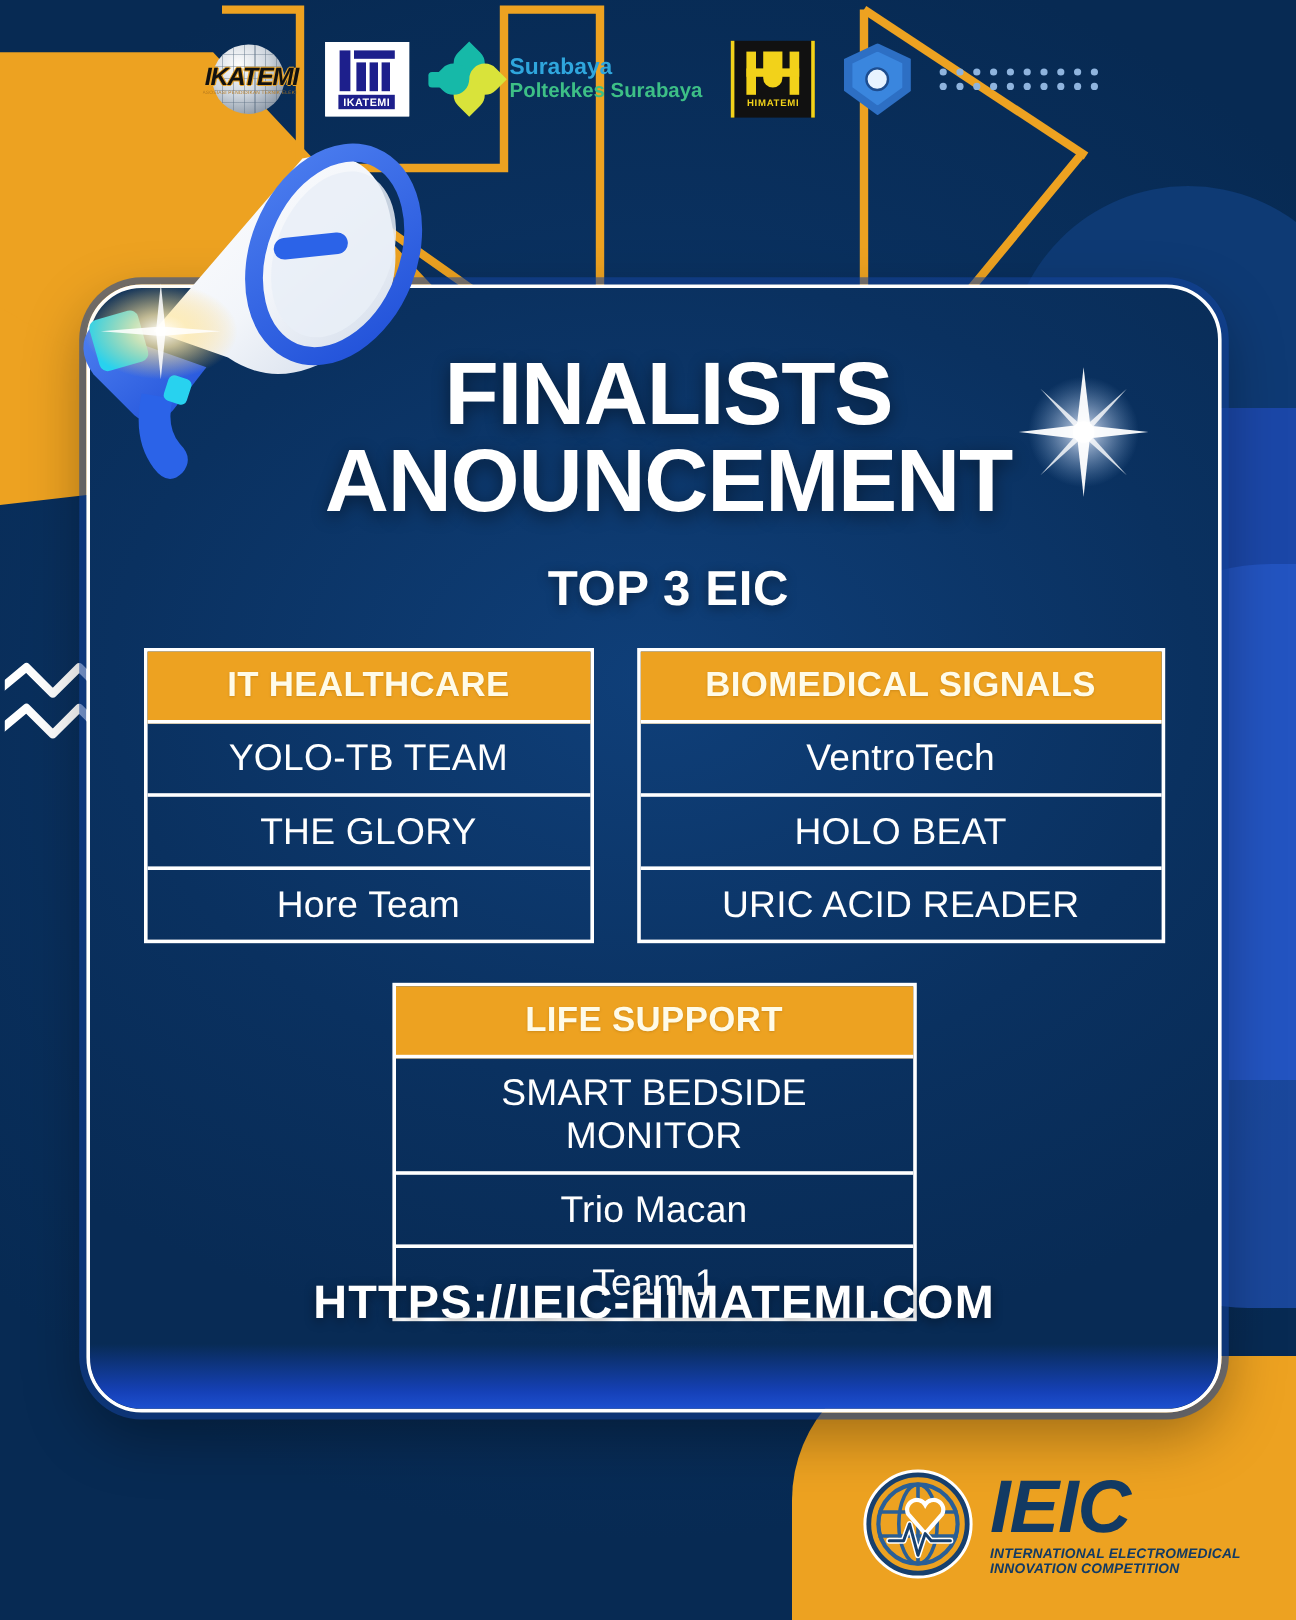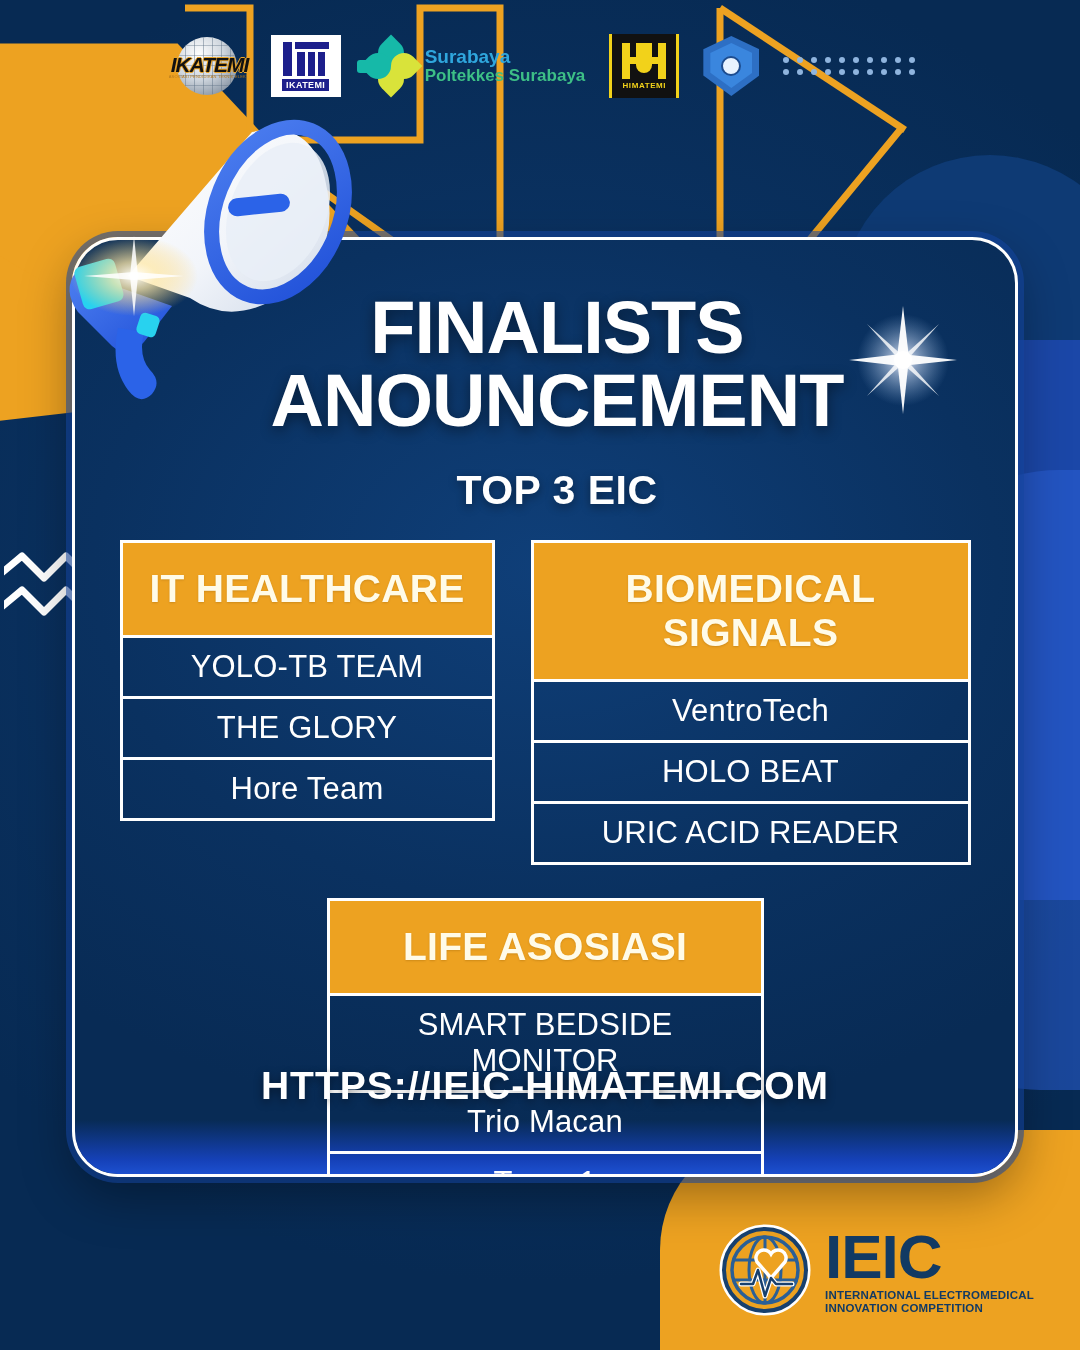--- a/index.html
+++ b/index.html
@@ -189,22 +189,22 @@
   }
 
   
   .cats { position:absolute; left:0; right:0; top:300px; z-index:11; }
   .row { display:flex; justify-content:center; gap:36px; align-items:flex-start; }
   .row2 { display:flex; justify-content:center; margin-top:33px; }
 
   .cat { border:3px solid #ffffff; }
   .cat .head {
     background:#eda221; color:#fffbe8; text-align:center;
-    font-size:39px; font-weight:bold; letter-spacing:.3px;
-    padding:24px 18px; border-bottom:3px solid #ffffff;
+    font-size:29px; font-weight:bold; letter-spacing:.3px;
+    padding:12px 18px; border-bottom:3px solid #ffffff;
     text-shadow:0 1px 2px rgba(120,70,0,.25);
   }
   .cat .item {
     color:#ffffff; text-align:center; font-size:31px; padding:11px 18px;
     border-bottom:3px solid #ffffff; background:transparent; letter-spacing:.2px;
   }
   .cat .item:last-child { border-bottom:none; }
 
   .cat-it   { width:375px; }
   .cat-bio  { width:440px; }
@@ -214,21 +214,21 @@
     position:absolute; left:0; right:0; bottom:66px; text-align:center; z-index:12;
     color:#ffffff; font-weight:bold; font-size:39px; letter-spacing:1px;
     text-shadow:0 3px 10px rgba(0,0,0,.45);
   }
 
   
   .ieic {
     position:absolute; right:46px; bottom:34px; z-index:14;
     display:flex; align-items:center; gap:14px;
   }
-  .ieic .wordmark { line-height:1; }
+  .ieic .wordmark { line-height:1;font-style:italic; }
   .ieic .big {
     color:#123a63; font-weight:bold; font-size:62px; letter-spacing:-1px;
   }
   .ieic .small1, .ieic .small2 {
     color:#123a63; font-weight:bold; font-size:11.5px; letter-spacing:.2px; margin-top:2px;
   }
 </style>
 </head>
 <body>
 
@@ -413,21 +413,21 @@
         <div class="head">BIOMEDICAL SIGNALS</div>
         <div class="item">VentroTech</div>
         <div class="item">HOLO BEAT</div>
         <div class="item">URIC ACID READER</div>
       </div>
 
     </div>
 
     <div class="row2">
       <div class="cat cat-life">
-        <div class="head">LIFE ASOSIASI</div>
+        <div class="head">LIFE SUPPORT</div>
         <div class="item">SMART BEDSIDE MONITOR</div>
         <div class="item">Trio Macan</div>
         <div class="item">Team 1</div>
       </div>
     </div>
 
   </div>
 
   <div class="url">HTTPS://IEIC-HIMATEMI.COM</div>
 </div>

